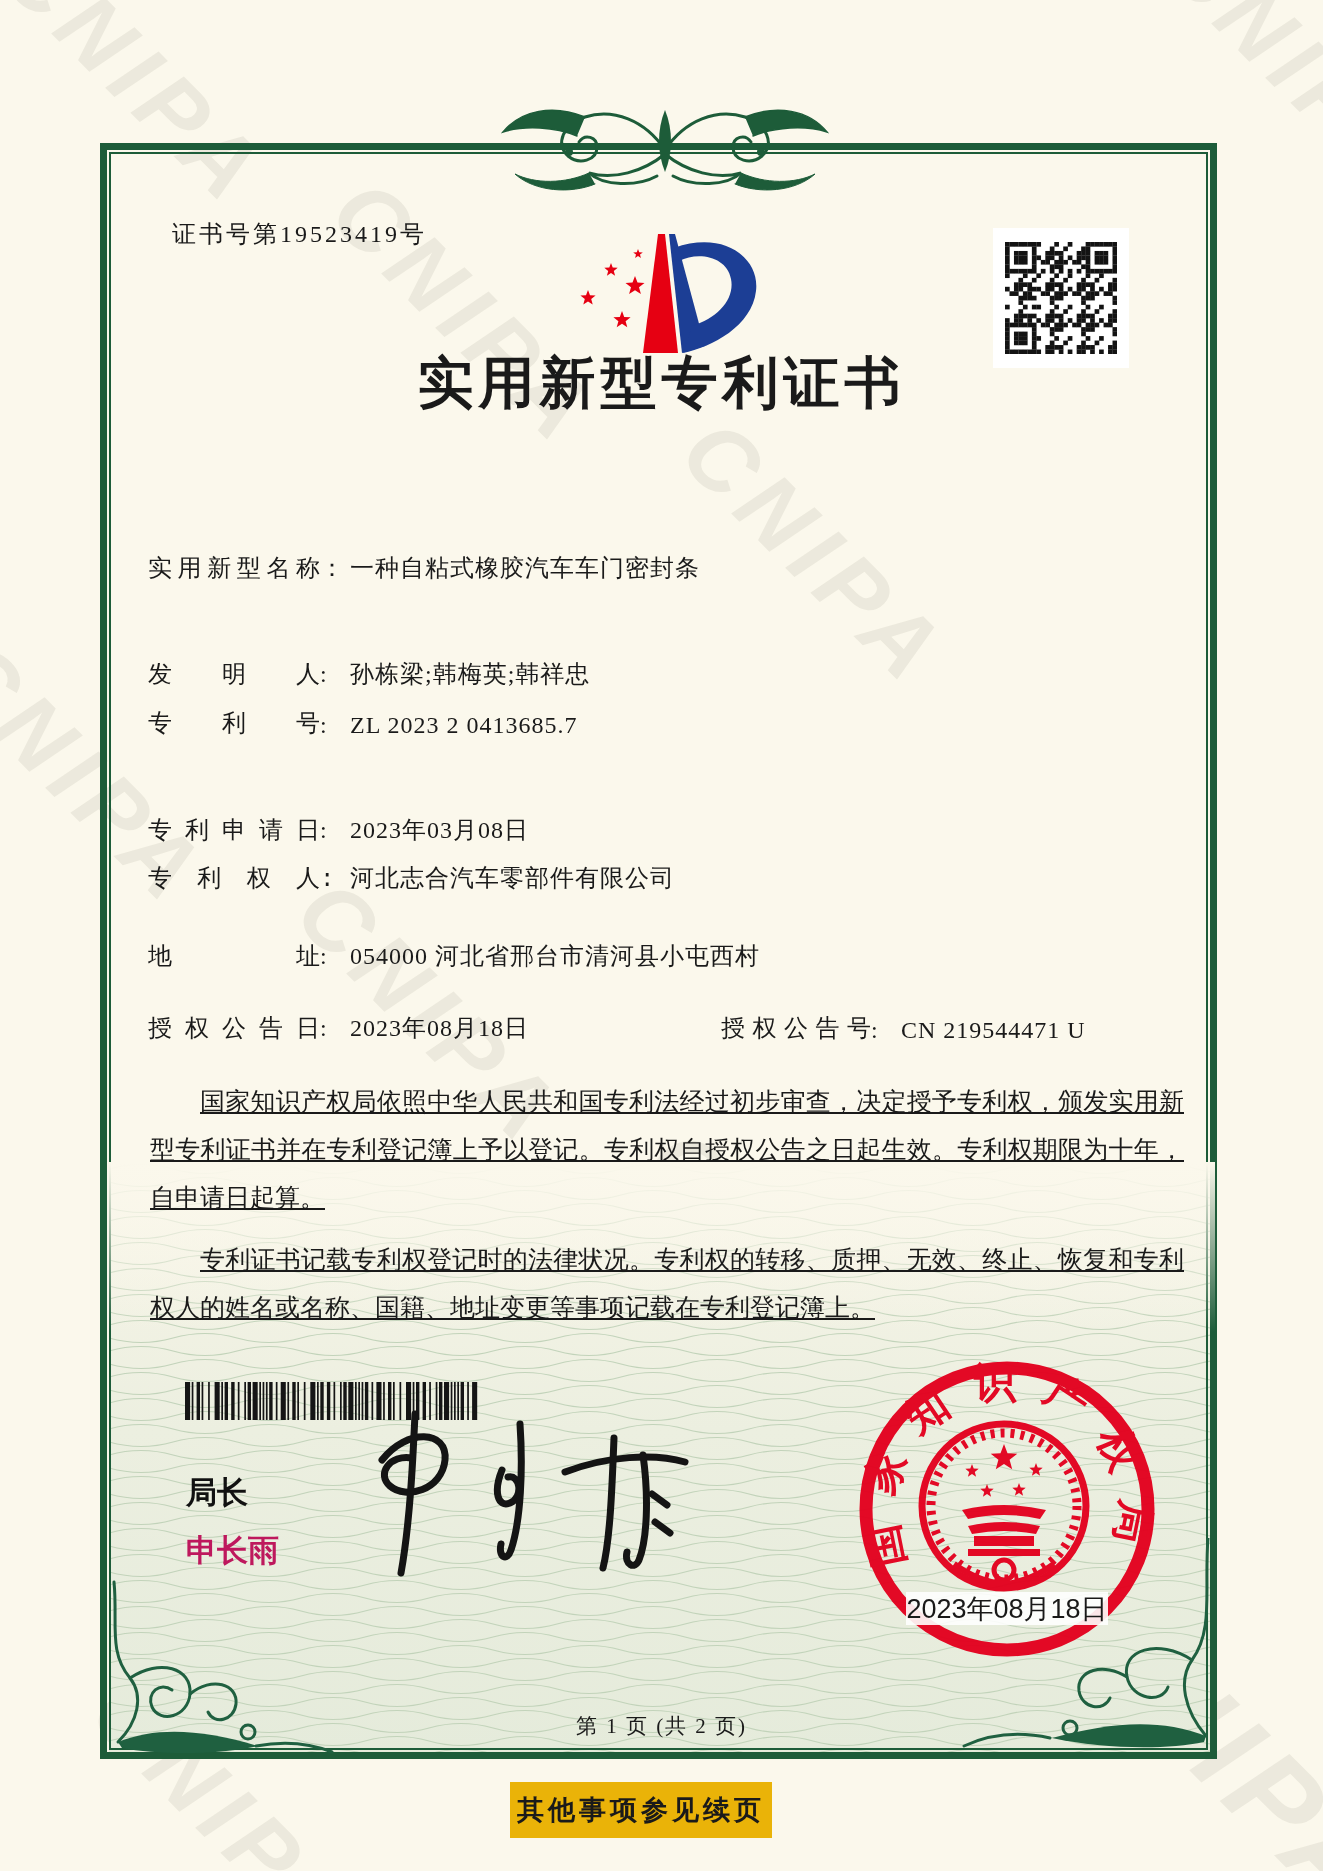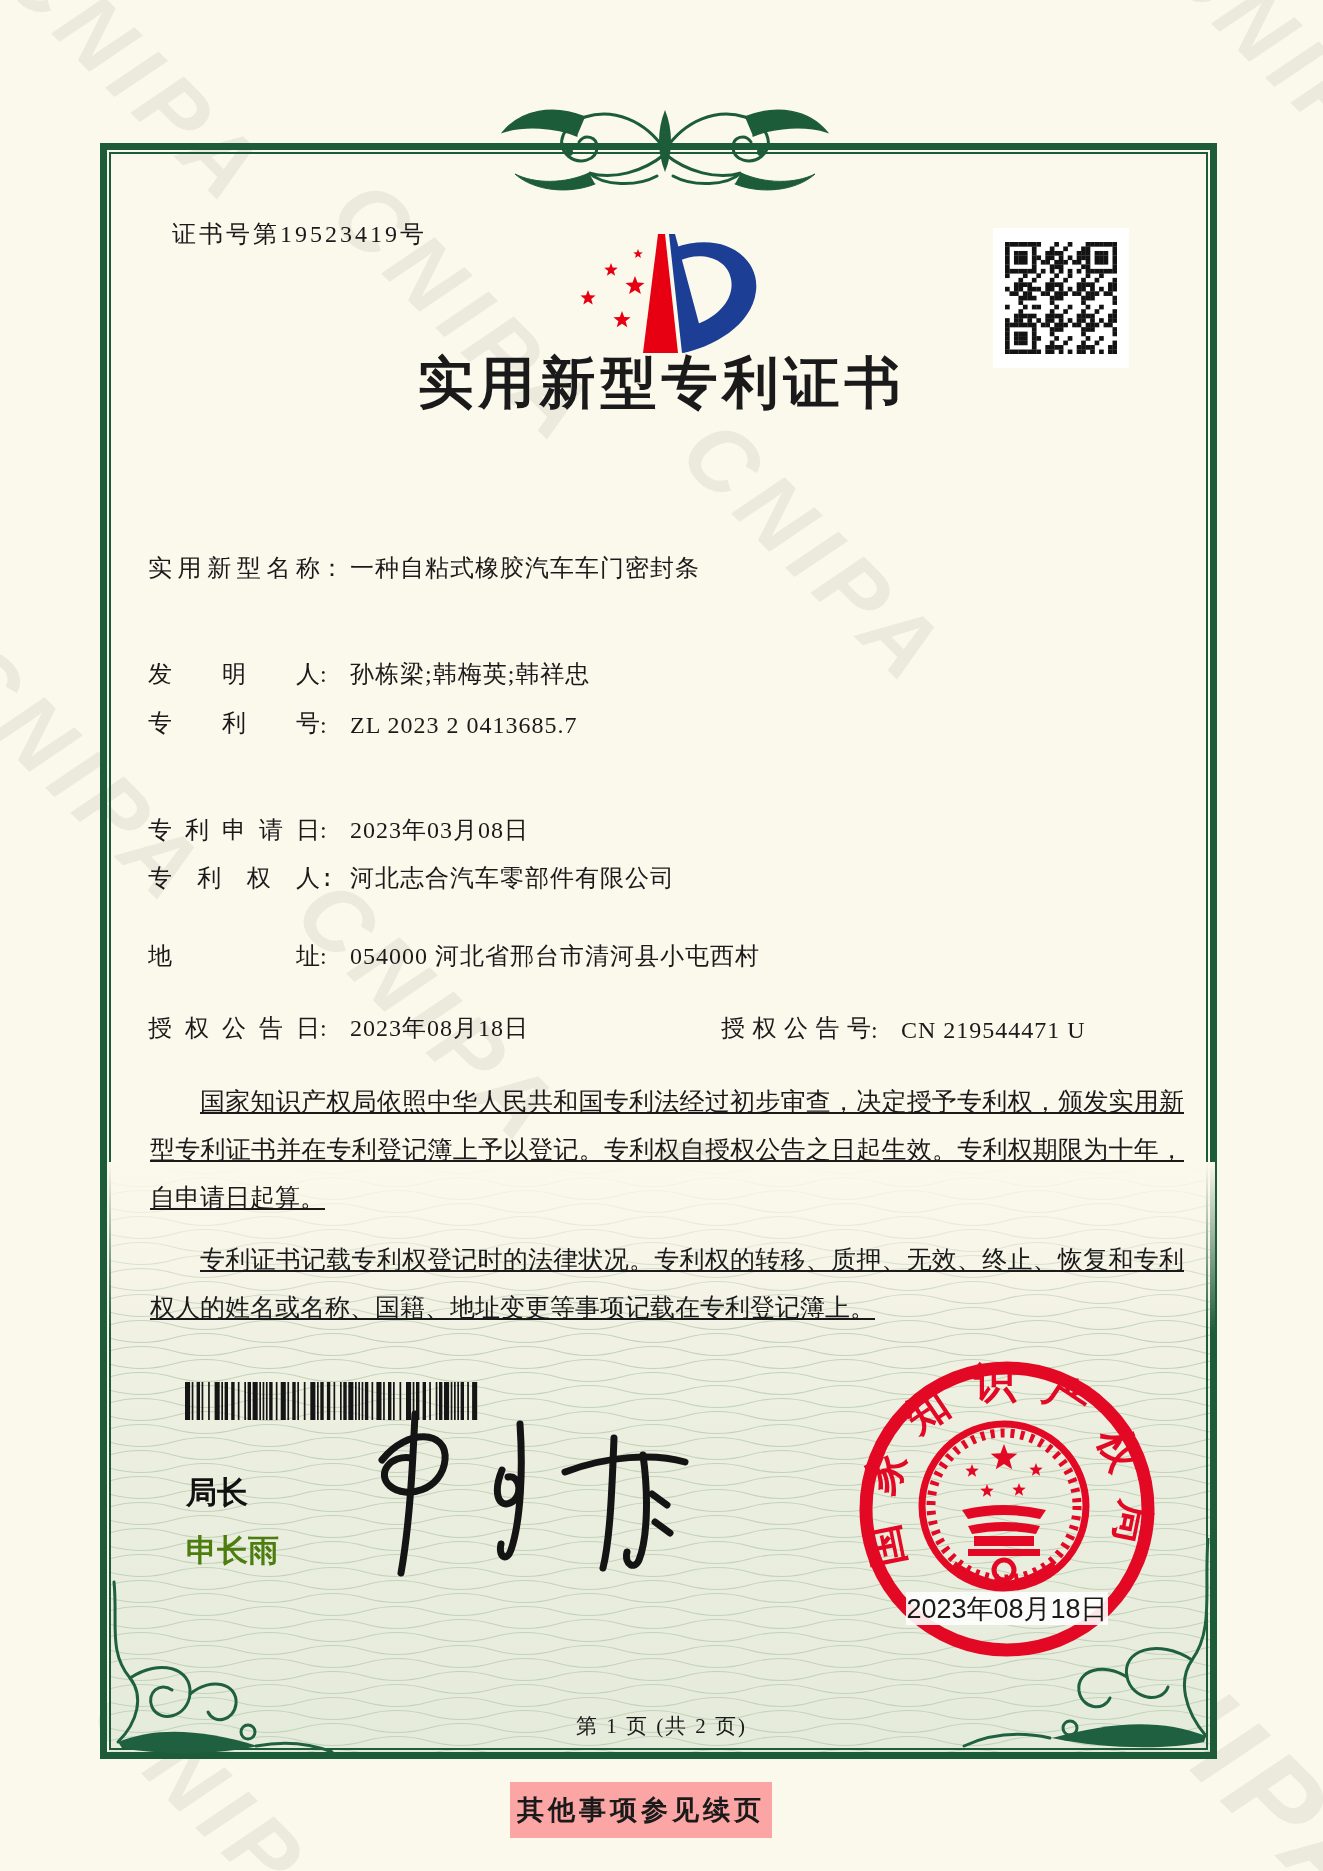--- a/index.html
+++ b/index.html
@@ -51,27 +51,27 @@
   .fvalue{letter-spacing:1px;}
   .pair2{position:absolute;left:545px;top:0;}
   .pair2 .flabel{width:150px;margin-left:28px;}
   .paras{position:absolute;left:150px;top:1078px;width:1034px;z-index:4;
     font-size:25px;line-height:1.92;text-align:justify;}
   .paras p{margin:0 0 14px 0;text-indent:2em;text-decoration:underline;}
   .barcode{left:185px;top:1382px;z-index:4;}
   .sig-title{left:186px;top:1472px;z-index:4;
     font-family:"Liberation Sans","DejaVu Sans",sans-serif;font-weight:bold;font-size:31px;color:#111;}
   .sig-name{left:186px;top:1530px;z-index:4;
-    font-family:"Liberation Sans","DejaVu Sans",sans-serif;font-weight:bold;font-size:31px;color:#4d7c0f;}
+    font-family:"Liberation Sans","DejaVu Sans",sans-serif;font-weight:bold;font-size:31px;color:#be185d;}
   .signature{left:352px;top:1398px;z-index:4;}
   .seal{left:856px;top:1358px;z-index:5;opacity:0.96;}
   .page-num{position:absolute;left:106px;right:106px;top:1712px;text-align:center;
     font-size:21px;z-index:4;letter-spacing:2px;}
   .note-box{
-    left:510px;top:1782px;width:262px;height:56px;background:#fca5a5;z-index:4;
+    left:510px;top:1782px;width:262px;height:56px;background:#eab308;z-index:4;
     display:flex;align-items:center;justify-content:center;
     font-size:27px;letter-spacing:4px;font-weight:bold;
   }
   .ornament-top{left:495px;top:92px;z-index:3;}
   .flourish-bl{left:106px;top:1580px;z-index:3;}
   .flourish-br{left:958px;top:1538px;z-index:3;}
 </style>
 </head>
 <body>
 

